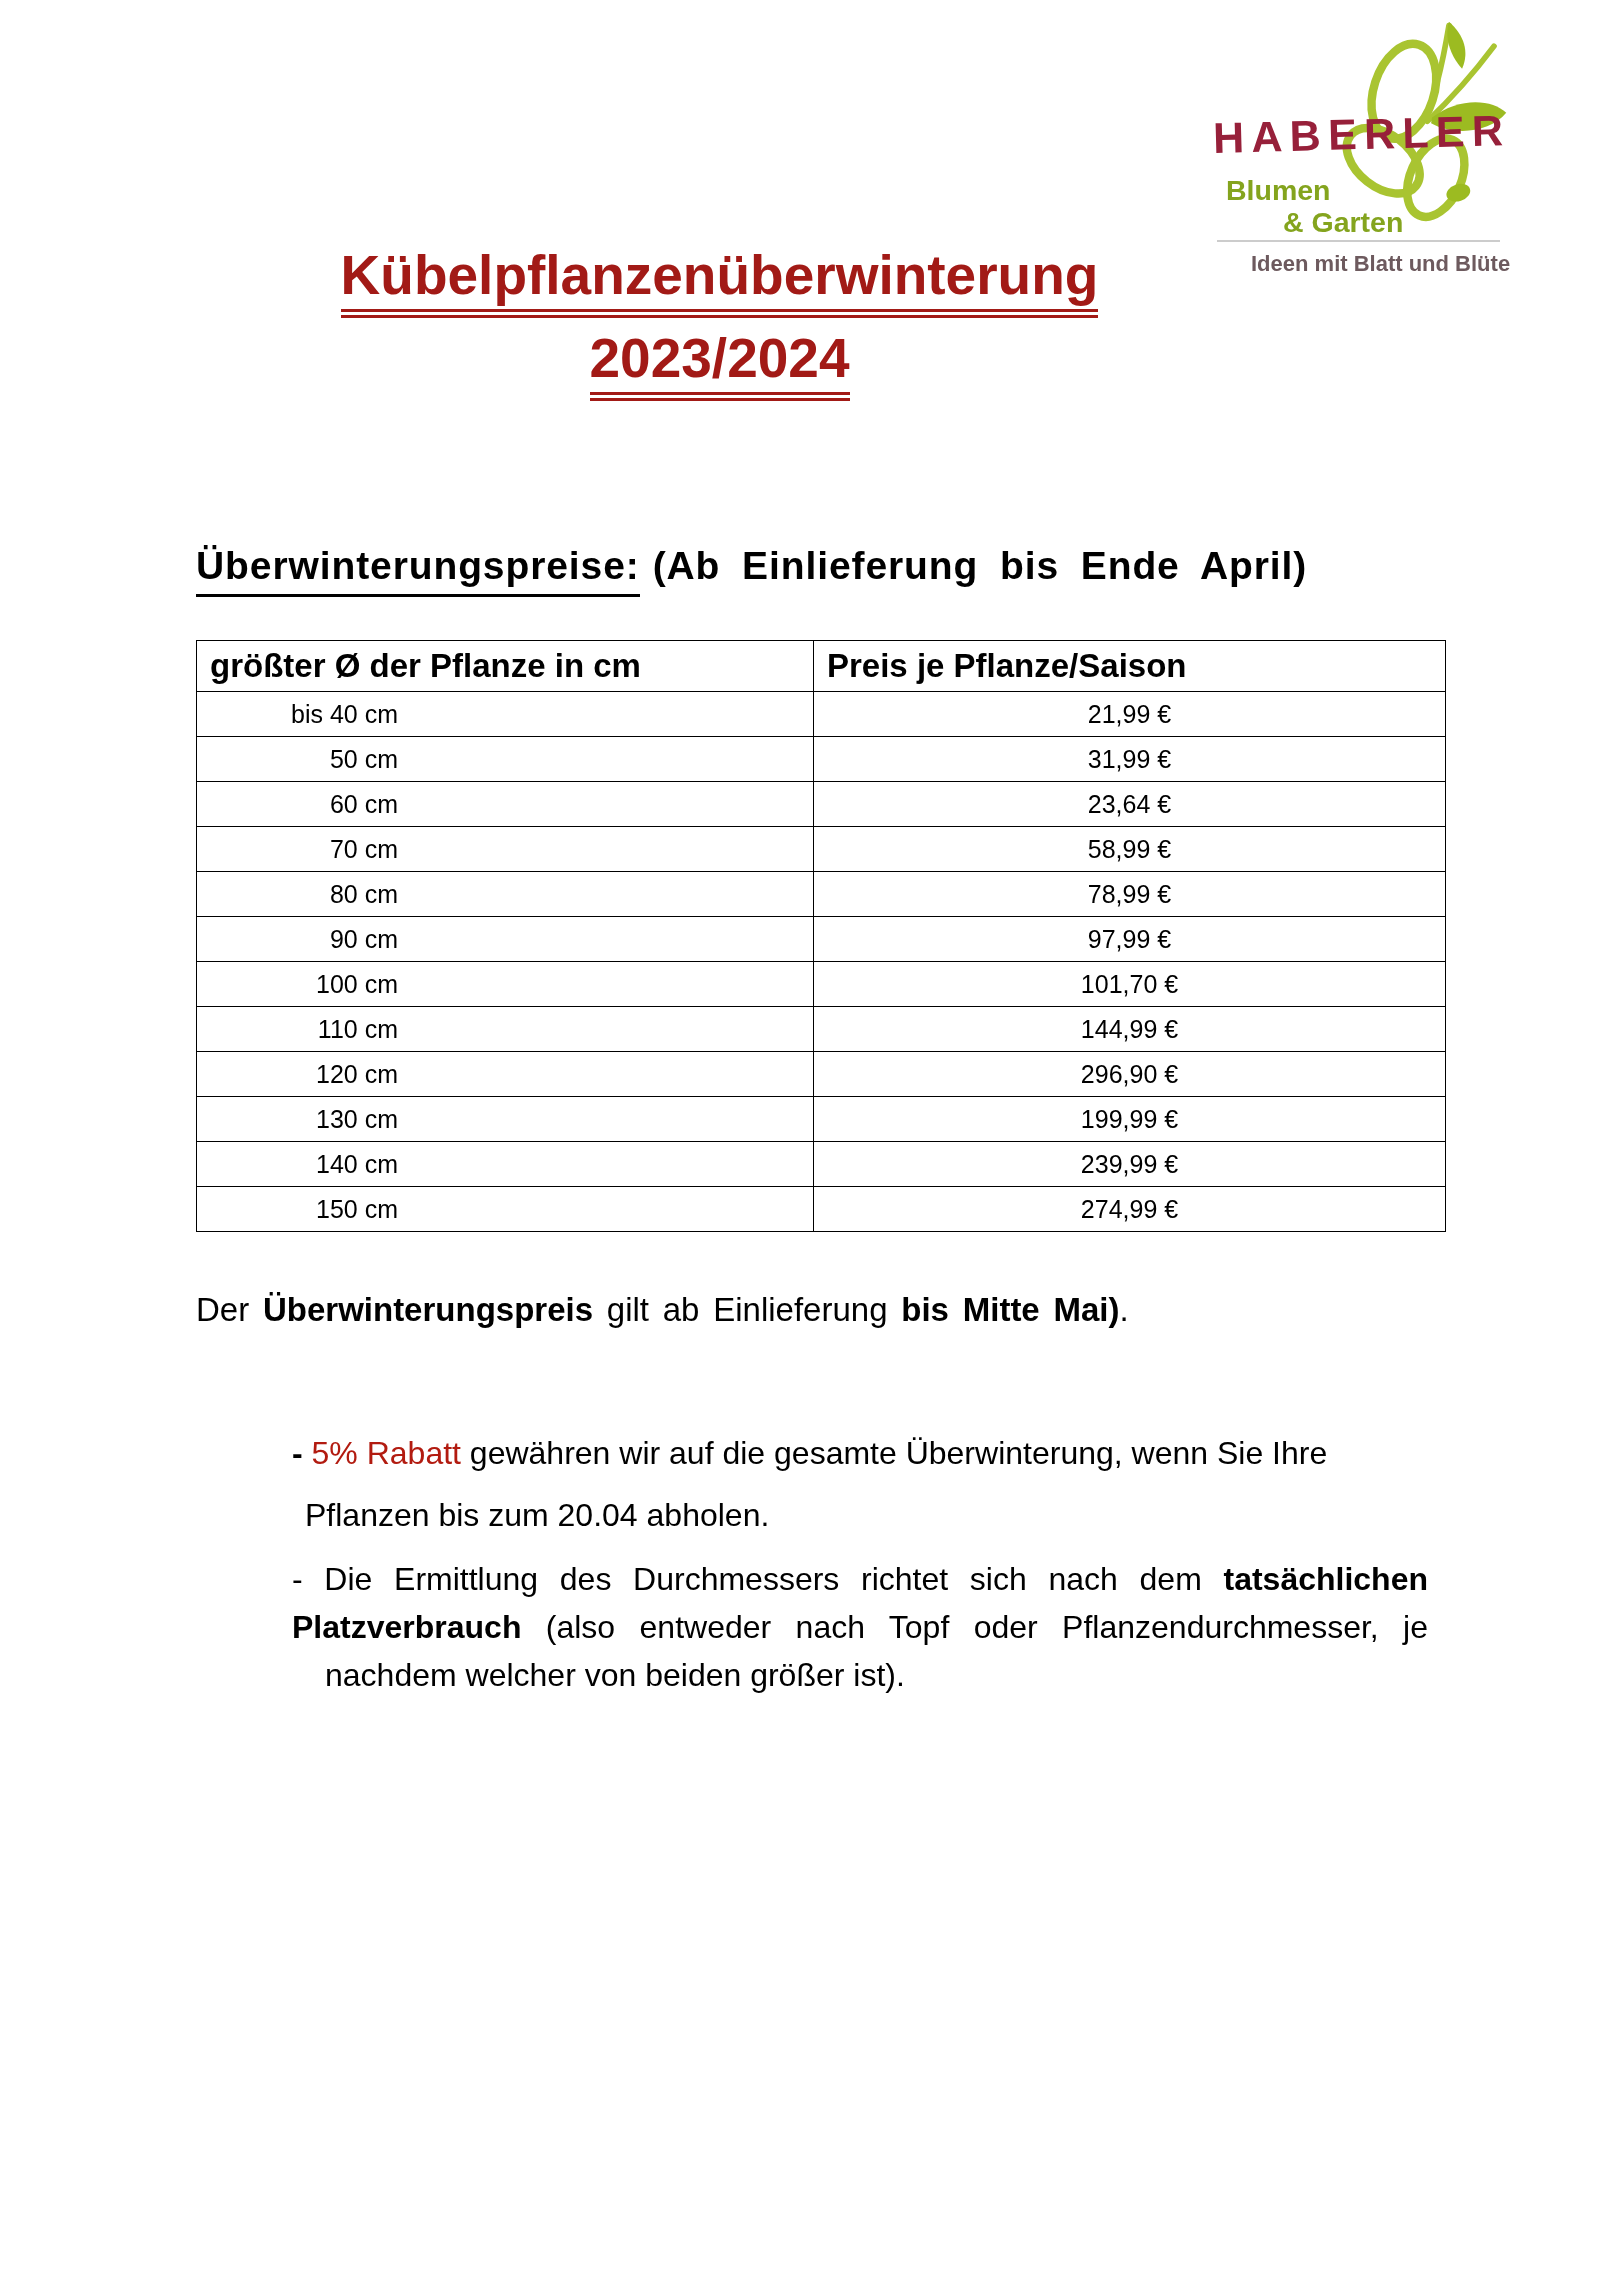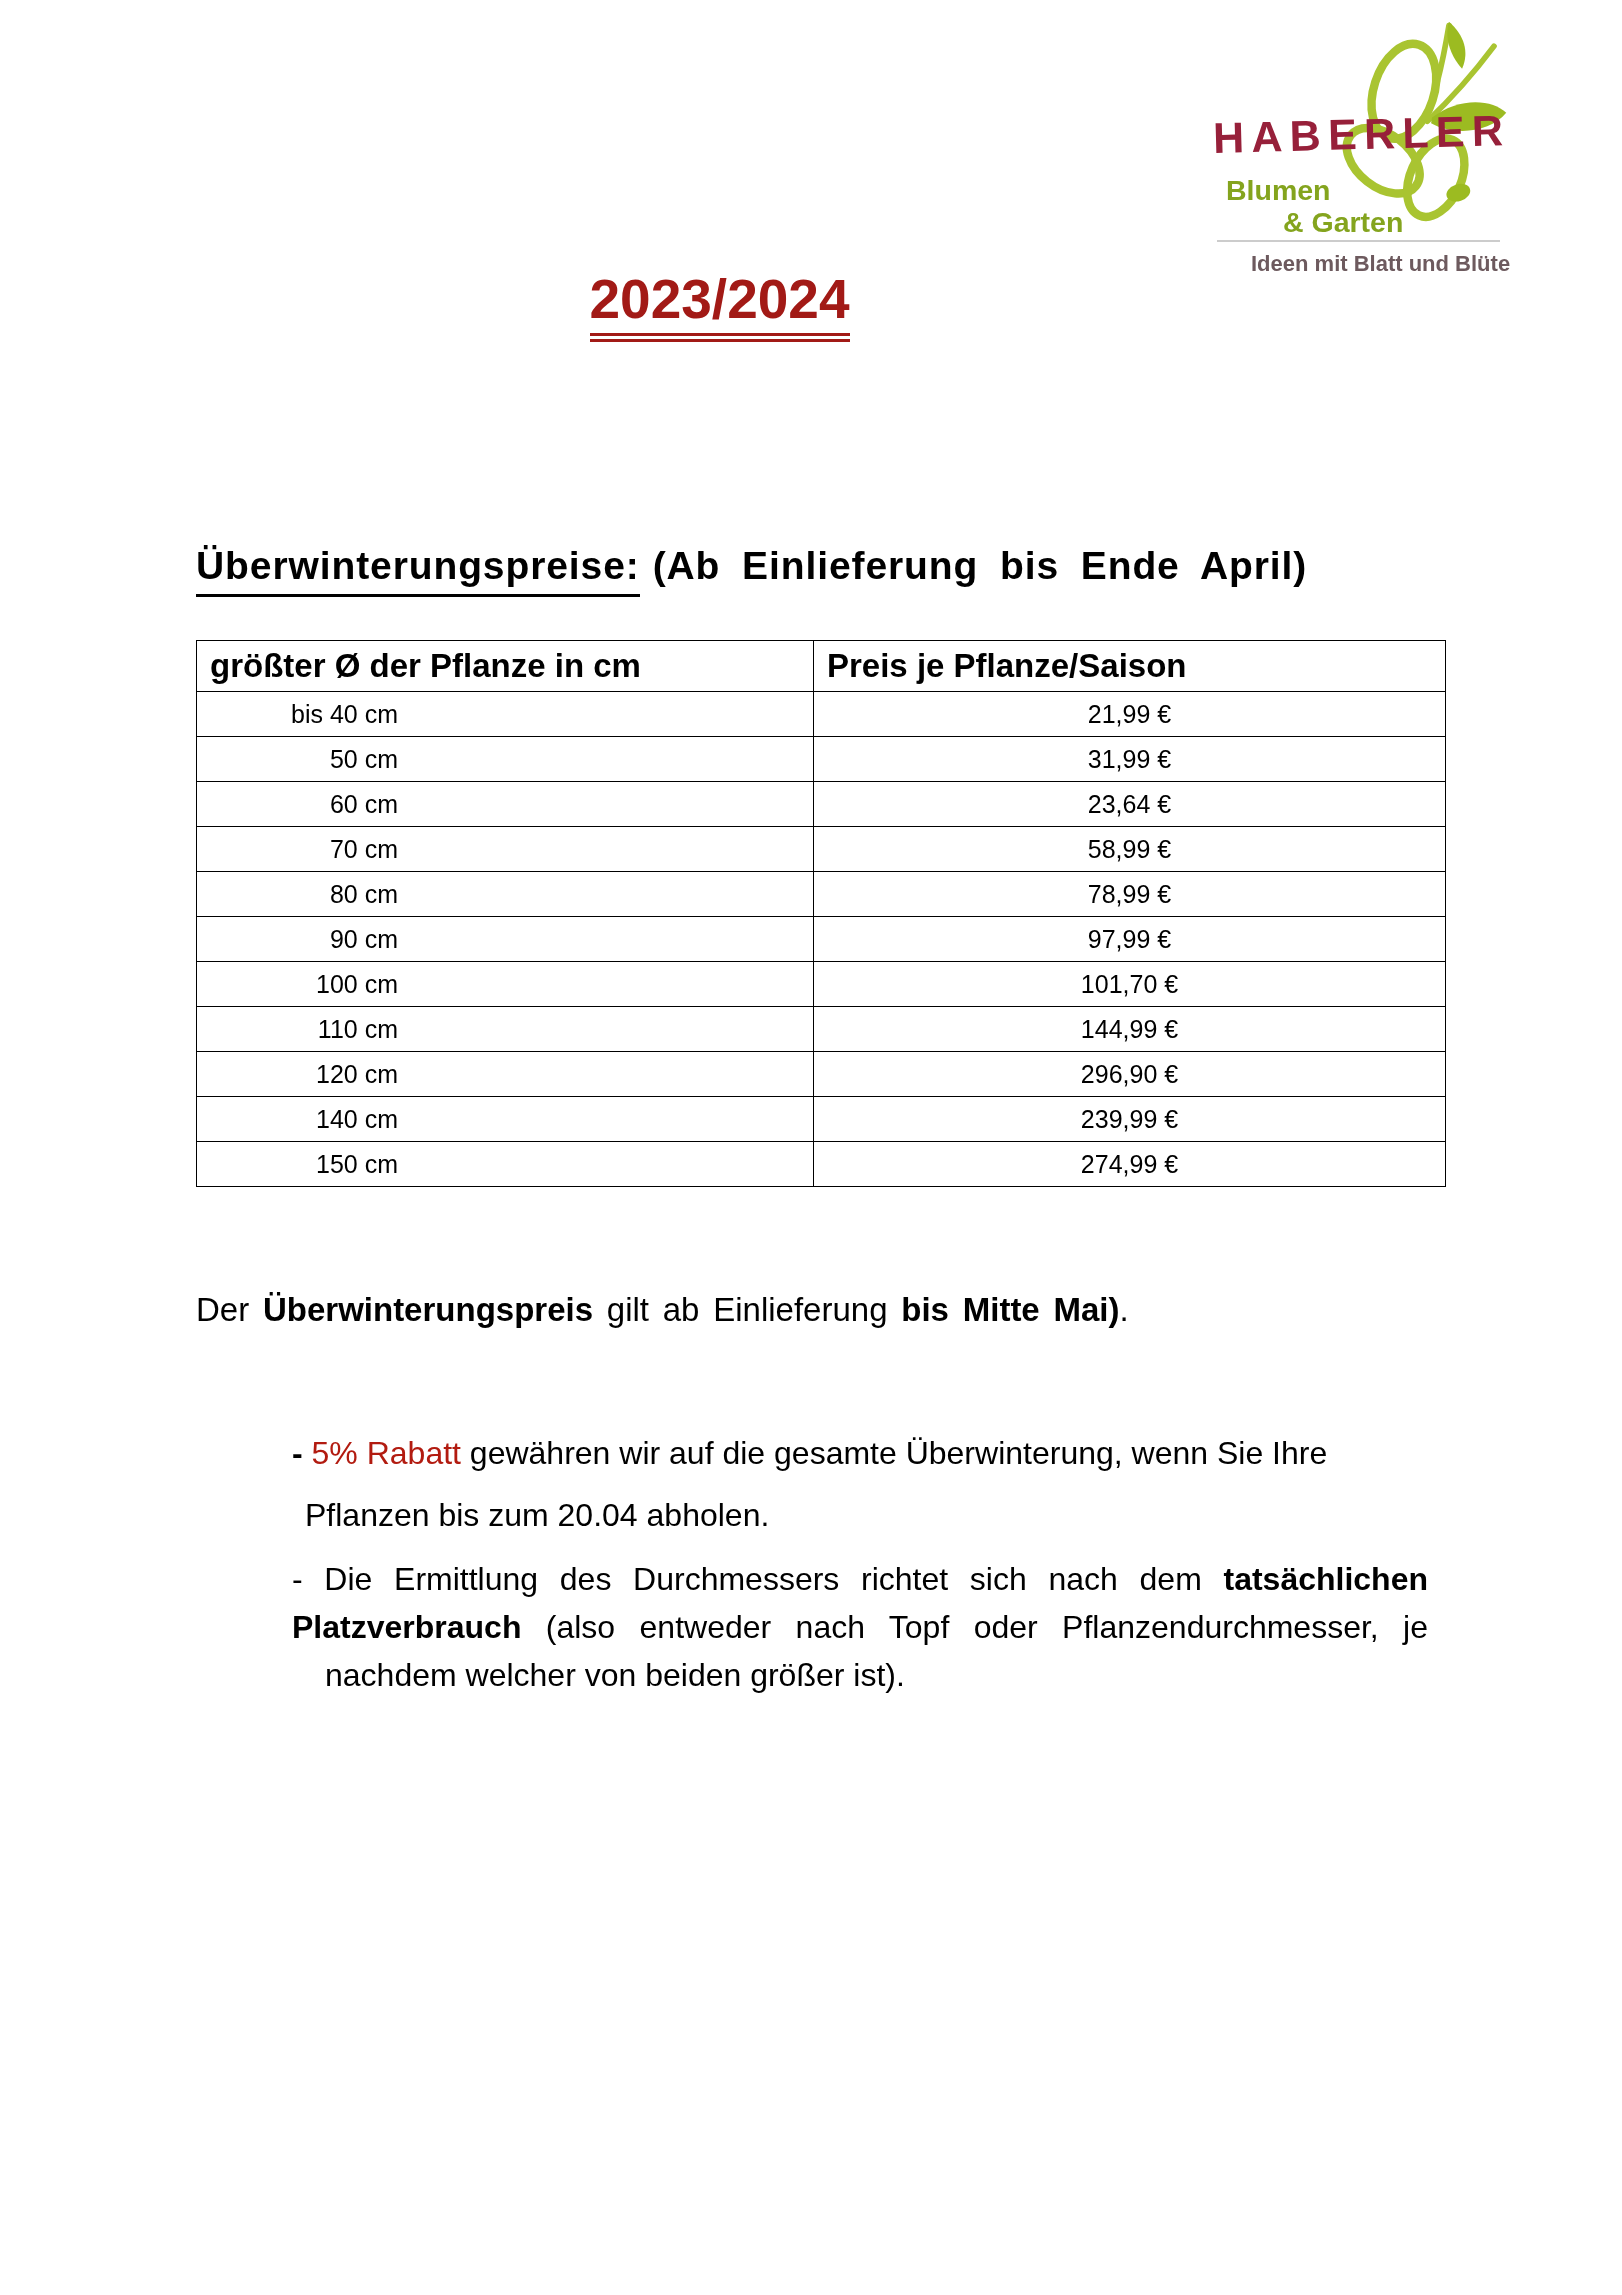--- a/index.html
+++ b/index.html
@@ -92,20 +92,21 @@
       <ellipse cx="128" cy="186" rx="13" ry="9" transform="rotate(-18 128 186)" fill="#9cbb21"></ellipse>
     </svg>
     <div class="brand">HABERLER</div>
     <div class="blumen">Blumen</div>
     <div class="garten">&amp; Garten</div>
     <div class="logo-rule"></div>
     <div class="tagline">Ideen mit Blatt und Blüte</div>
   </div>
 
   <div class="title">
+    <div class="t1"><span class="du">Kübelpflanzenüberwinterung</span></div>
     <div class="t2"><span class="du">2023/2024</span></div>
   </div>
 
   <div class="heading">
     <span class="h-u">Überwinterungspreise:</span><span class="h-rest">(Ab Einlieferung bis Ende April)</span>
   </div>
 
   <table class="price-table">
     <colgroup>
         <col class="c1">
@@ -167,20 +168,26 @@
           <td class="pr">144,99 €</td>
         </tr>
       <tr>
           <td>
             <div class="sz">120 cm</div>
           </td>
           <td class="pr">296,90 €</td>
         </tr>
       <tr>
           <td>
+            <div class="sz">130 cm</div>
+          </td>
+          <td class="pr">199,99 €</td>
+        </tr>
+      <tr>
+          <td>
             <div class="sz">140 cm</div>
           </td>
           <td class="pr">239,99 €</td>
         </tr>
       <tr>
           <td>
             <div class="sz">150 cm</div>
           </td>
           <td class="pr">274,99 €</td>
         </tr>

